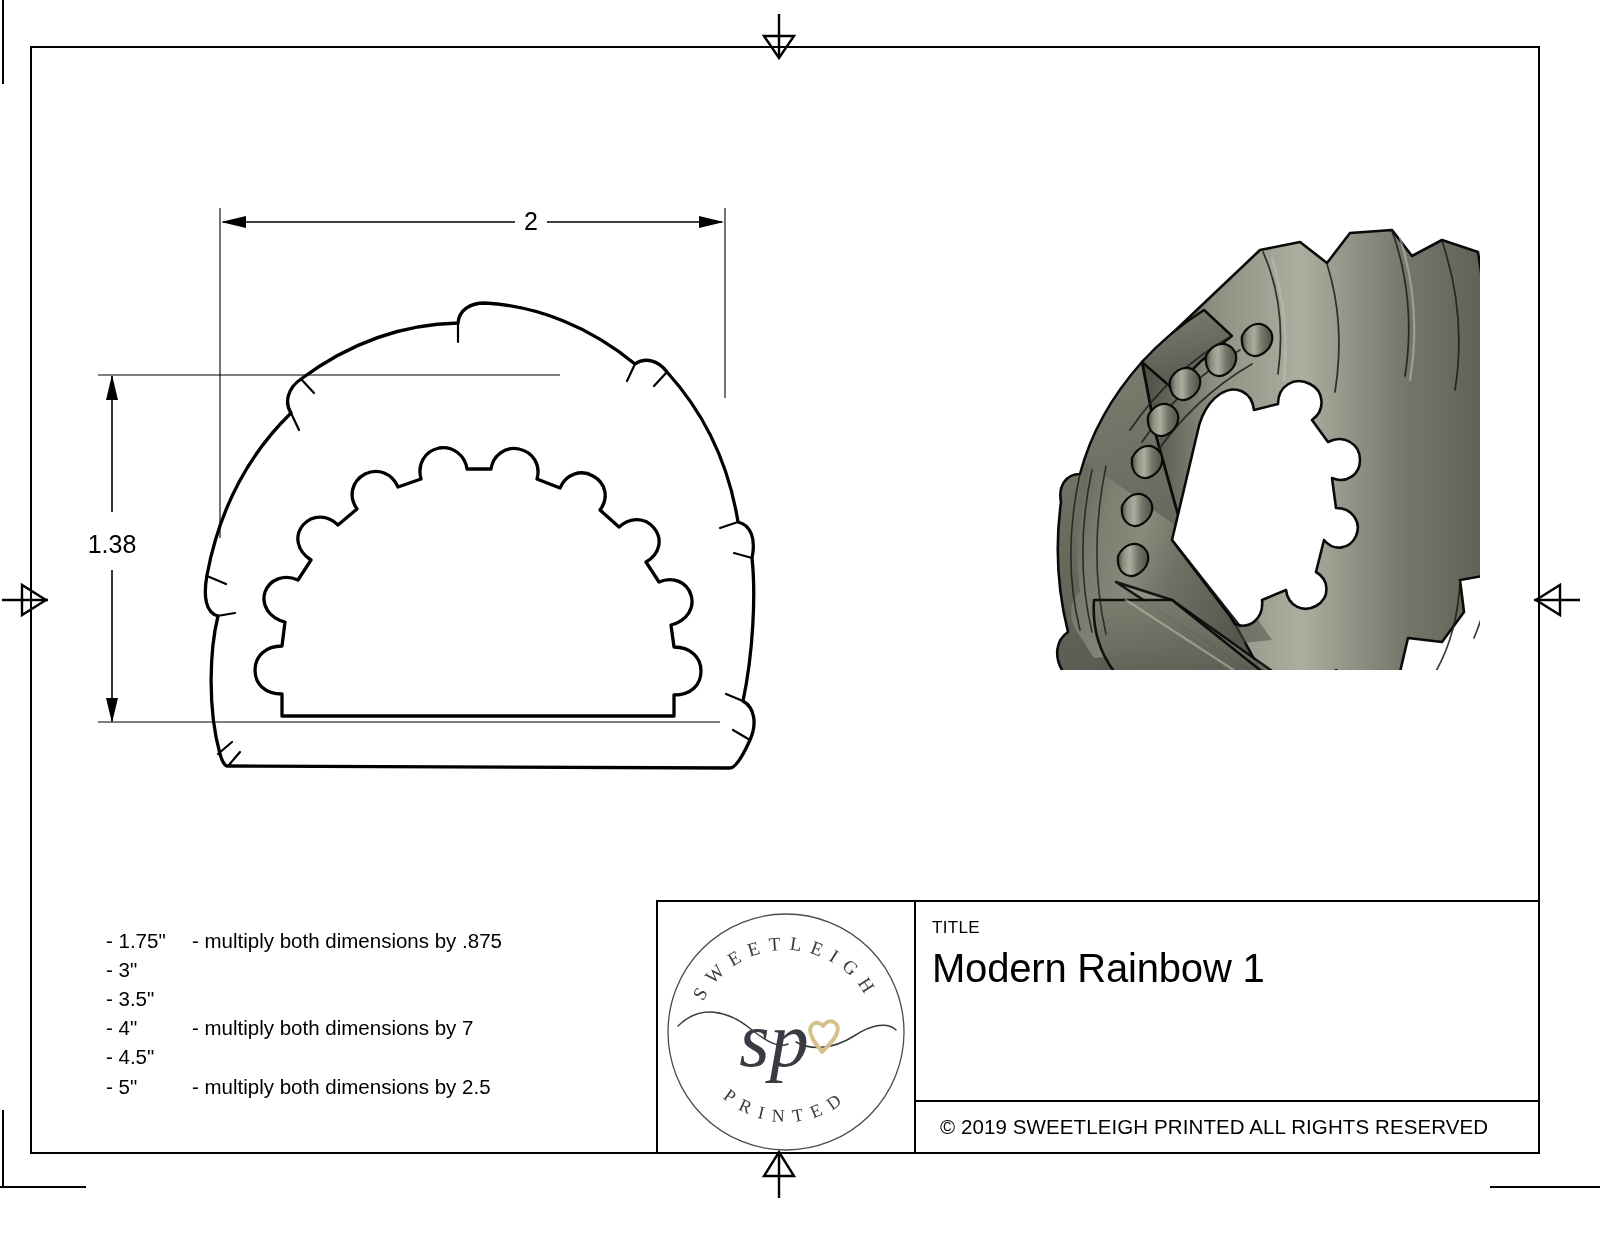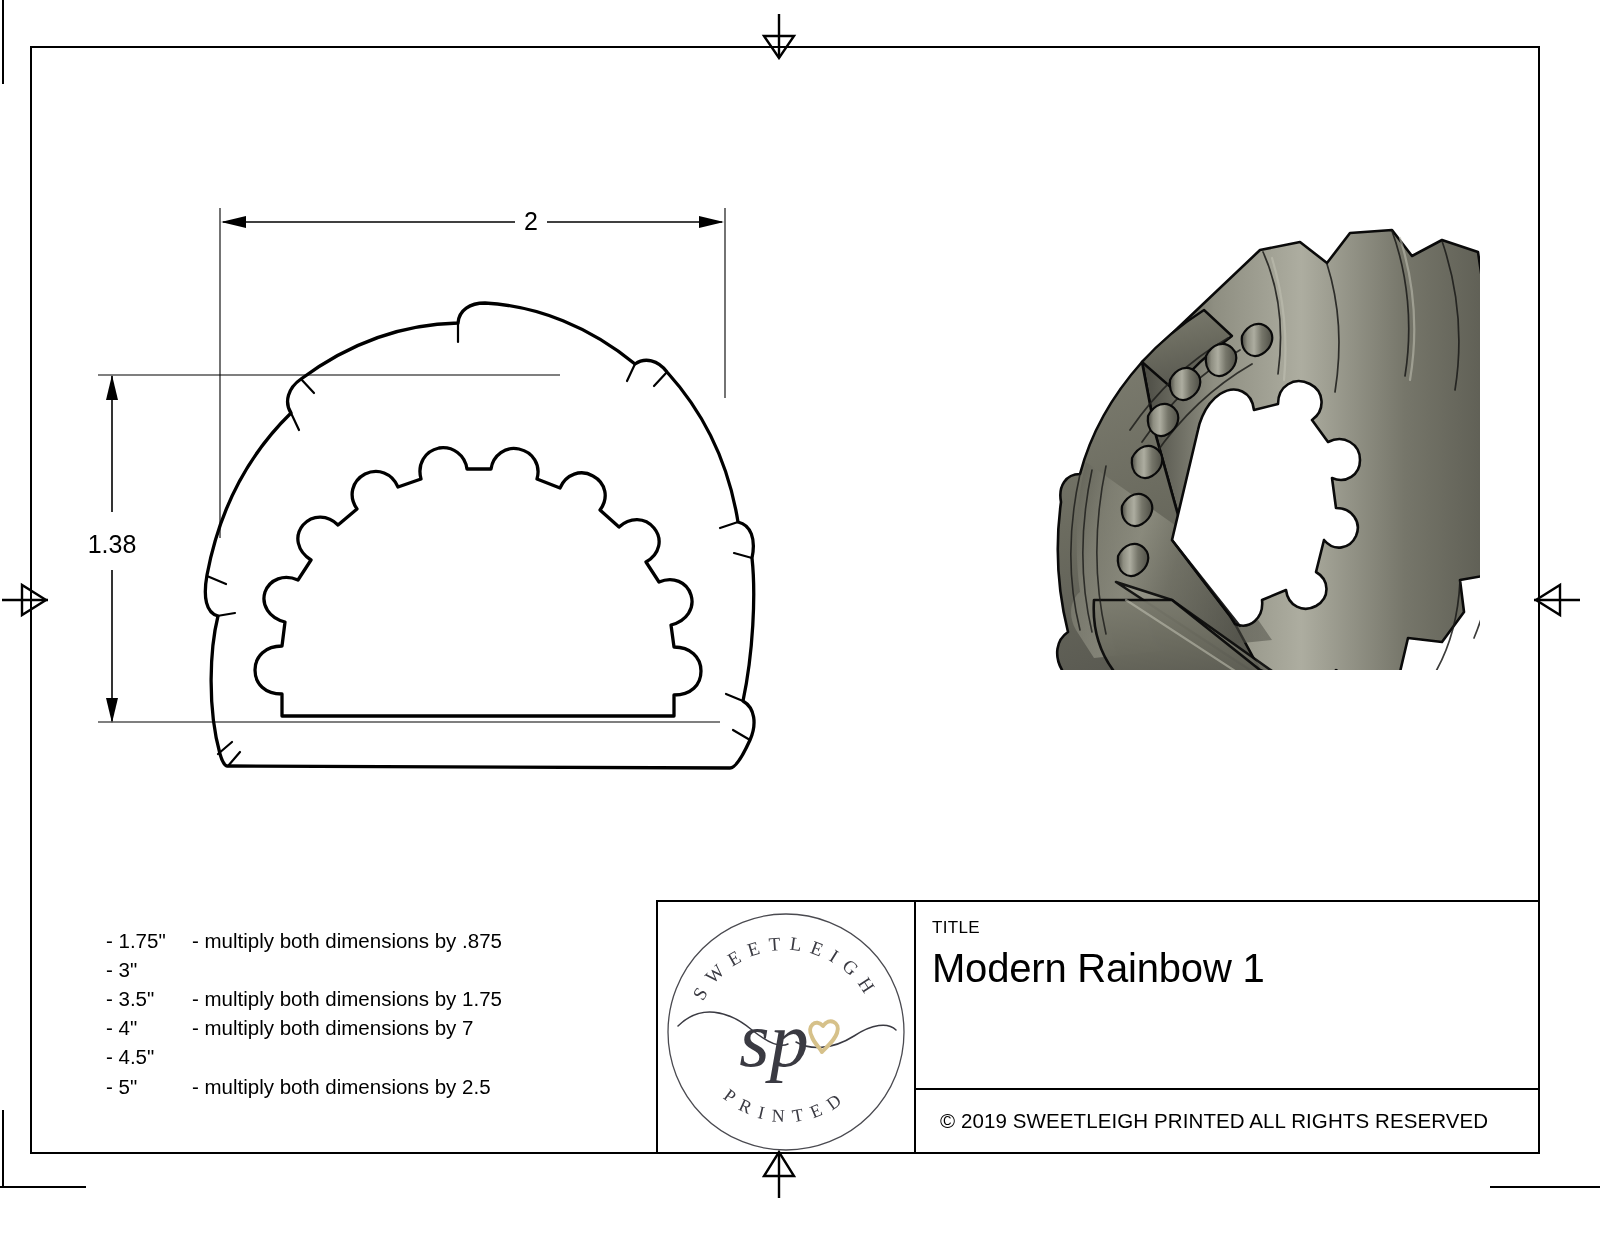--- a/index.html
+++ b/index.html
@@ -120,21 +120,21 @@
     letter-spacing: 0.3px;
     color: #000;
   }
   #title-value {
     font-size: 40px;
     color: #000;
     margin-top: 8px;
     letter-spacing: -0.2px;
   }
   #copyright-area {
-    height: 64px;
+    height: 52px;
     border-top: 2px solid #000;
     box-sizing: border-box;
     display: flex;
     align-items: center;
     padding-left: 24px;
     font-size: 20.5px;
     color: #000;
     letter-spacing: 0.1px;
   }
 
@@ -414,21 +414,20 @@
     <div class="mlist">
       <div class="mrow">
         <span class="msize">- 1.75"</span>
         <span class="mtext">- multiply both dimensions by .875</span>
       </div>
       <div class="mrow">
         <span class="msize">- 3"</span>
       </div>
       <div class="mrow">
         <span class="msize">- 3.5"</span>
-        <span class="mtext">- multiply both dimensions by 1.75</span>
       </div>
       <div class="mrow">
         <span class="msize">- 4"</span>
         <span class="mtext">- multiply both dimensions by 7</span>
       </div>
       <div class="mrow">
         <span class="msize">- 4.5"</span>
       </div>
       <div class="mrow">
         <span class="msize">- 5"</span>

